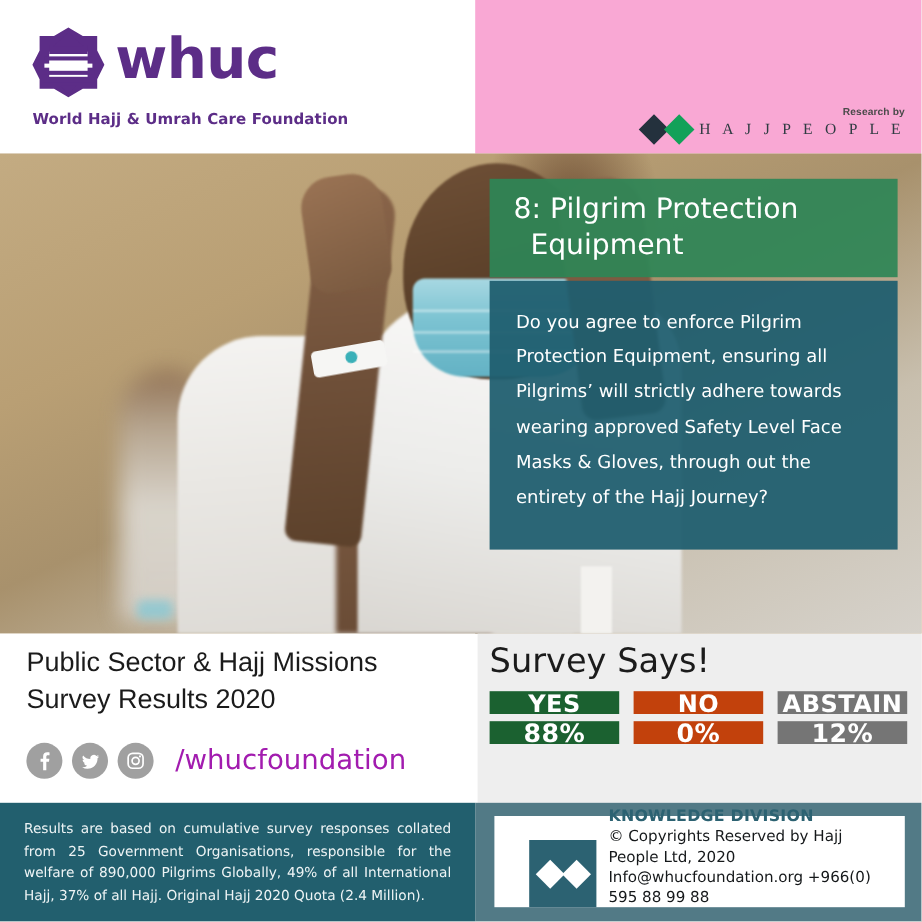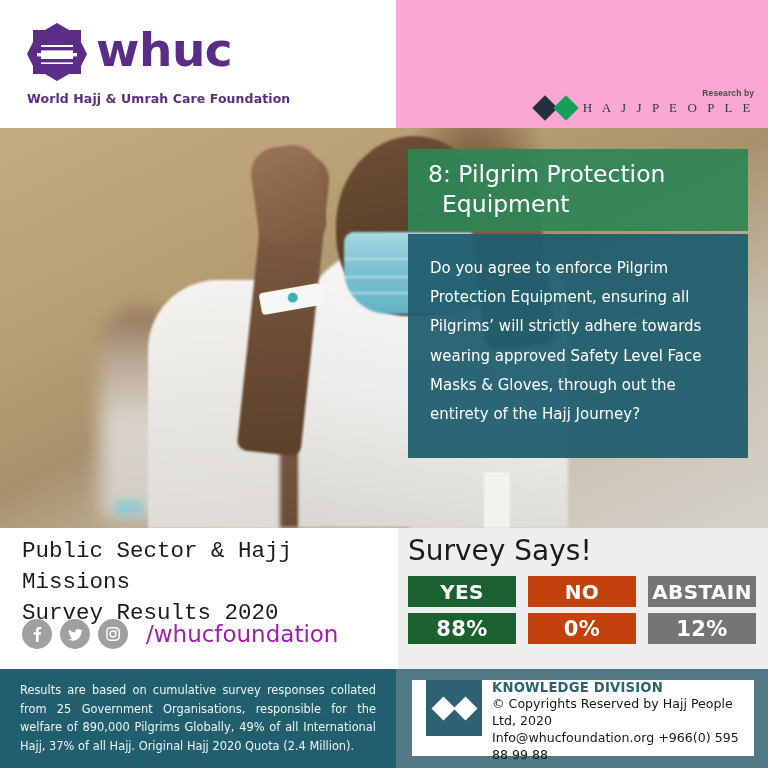--- a/index.html
+++ b/index.html
@@ -220,21 +220,21 @@
   .left-lower {
     position: absolute; left: 0; top: 528px;
     width: 396px; height: 141px;
     background: #ffffff;
   }
   .results-title {
     position: absolute; left: 22px; top: 536px;
     width: 370px;
     font-size: 22.5px; line-height: 31px;
     color: #1b1b1b;
-    font-family: Liberation Mono, monospace;
+    font-family: Liberation Sans, sans-serif;
   }
   .social-row {
     position: absolute; left: 22px; top: 619px;
     display: flex; align-items: center;
   }
   .soc {
     width: 30px; height: 30px; border-radius: 50%;
     background: #a0a0a0;
     margin-right: 8px;
     position: relative;
@@ -263,21 +263,21 @@
   }
   .survey-grid {
     position: absolute; left: 408px; top: 576px;
     width: 348px;
     display: grid;
     grid-template-columns: 1fr 1fr 1fr;
     column-gap: 12px;
     row-gap: 6px;
   }
   .cell {
-    height: 31px;
+    height: 19px;
     display: flex; align-items: center; justify-content: center;
     color: #ffffff;
     font-weight: 700;
     font-size: 20px;
     letter-spacing: .4px;
     font-family: "DejaVu Sans", sans-serif;
   }
   .cell.pct { font-size: 21px; }
   .c-yes { background: #1b6130; }
   .c-no  { background: #c2410c; }
@@ -300,22 +300,22 @@
   }
   .footer-right {
     position: absolute; left: 396px; top: 669px;
     width: 372px; height: 99px;
     background: #527a86;
   }
   .kd-card {
     position: absolute; left: 412px; top: 680px;
     width: 342px; height: 76px;
     background: #ffffff;
-    display: flex; align-items: flex-start;
-    padding: 0 8px;
+    display: flex; align-items: flex-end;
+    padding: 0 23px;
   }
   .kd-mark {
     width: 56px; height: 56px;
     background: #2c6272;
     margin-left: 6px;
     display: flex; align-items: center; justify-content: center;
     flex: 0 0 auto;
   }
   .kd-dia {
     width: 17px; height: 17px;

